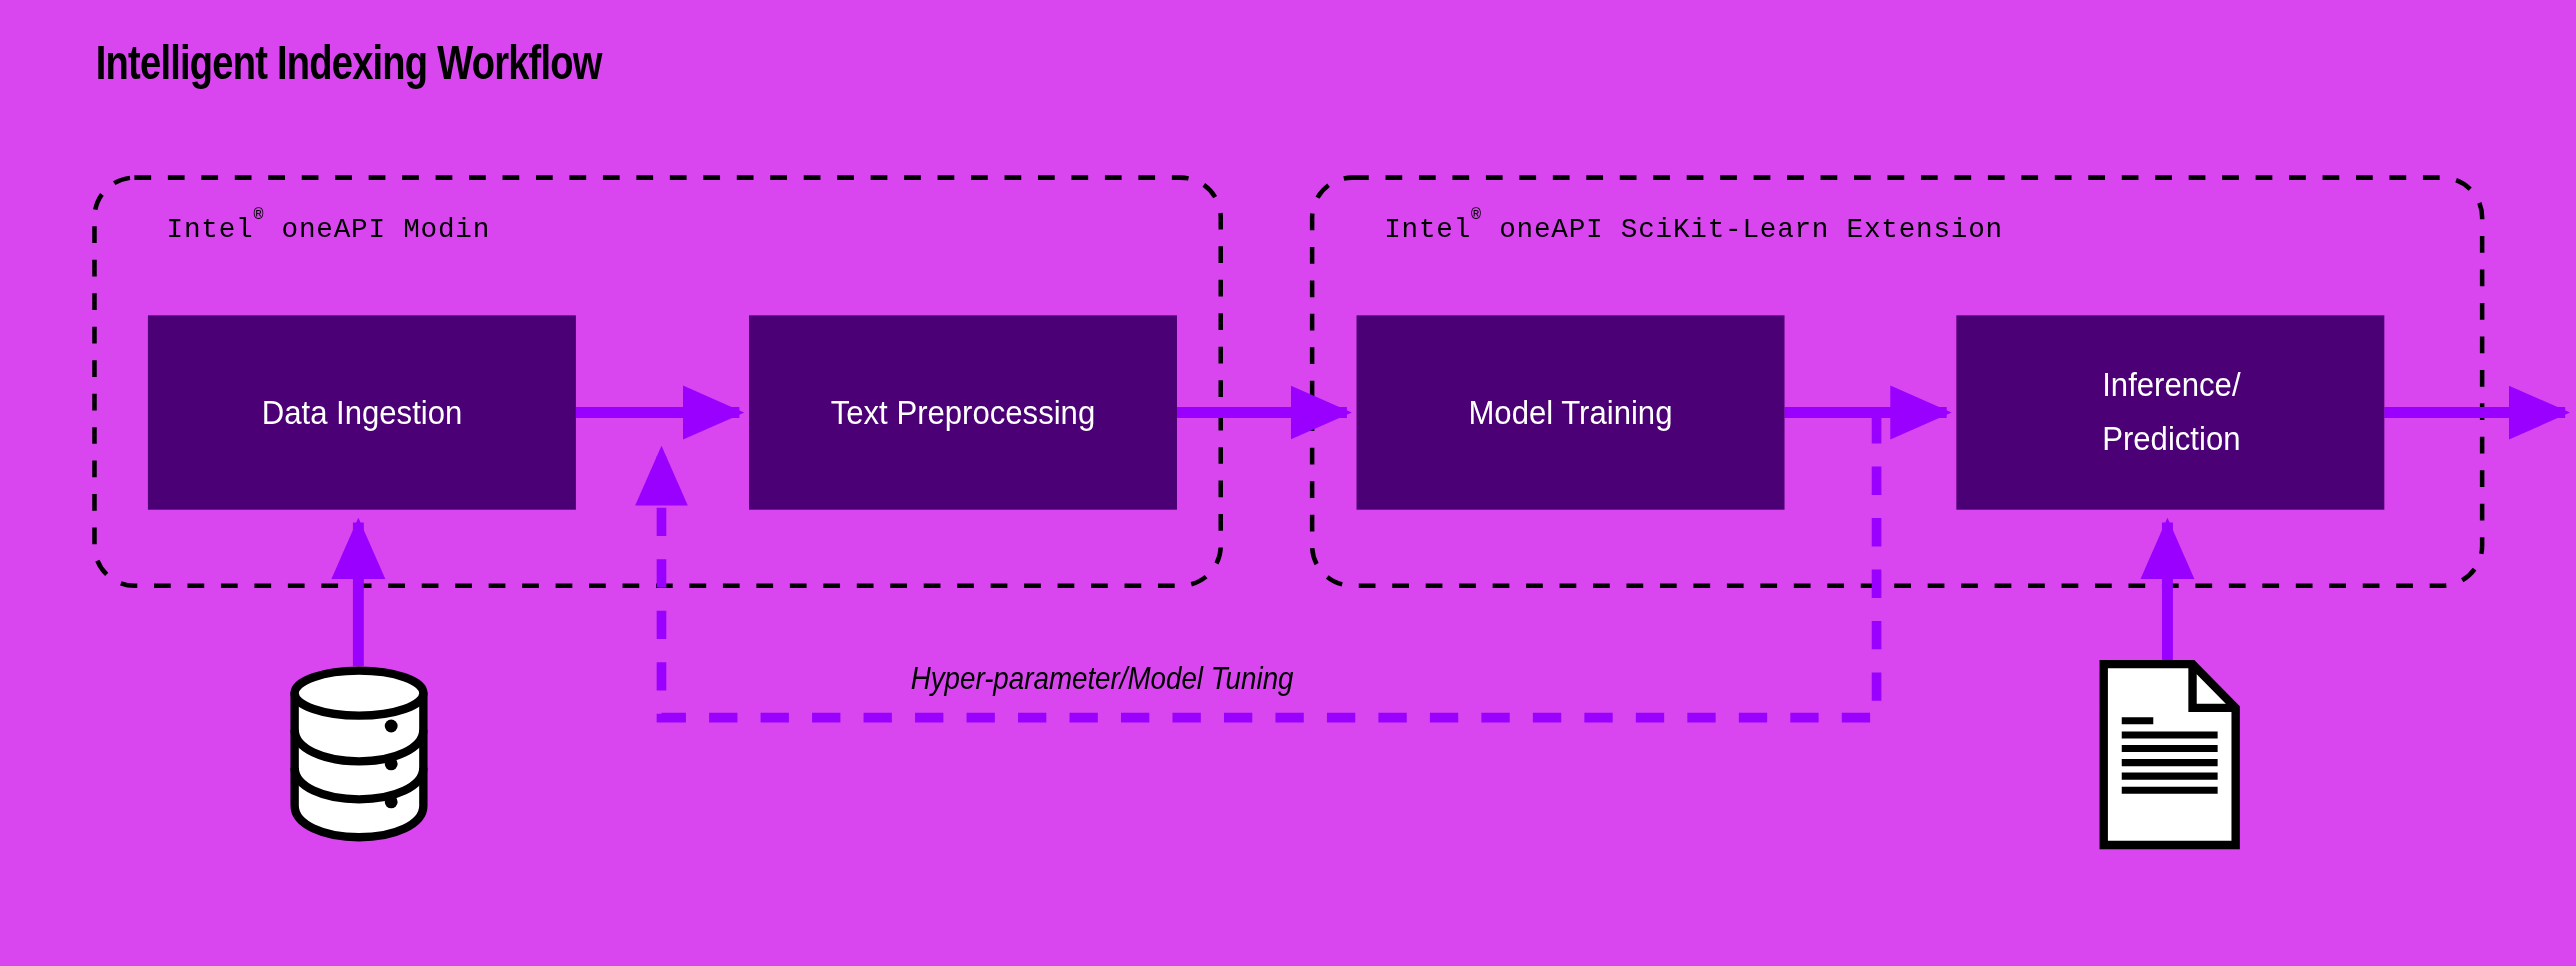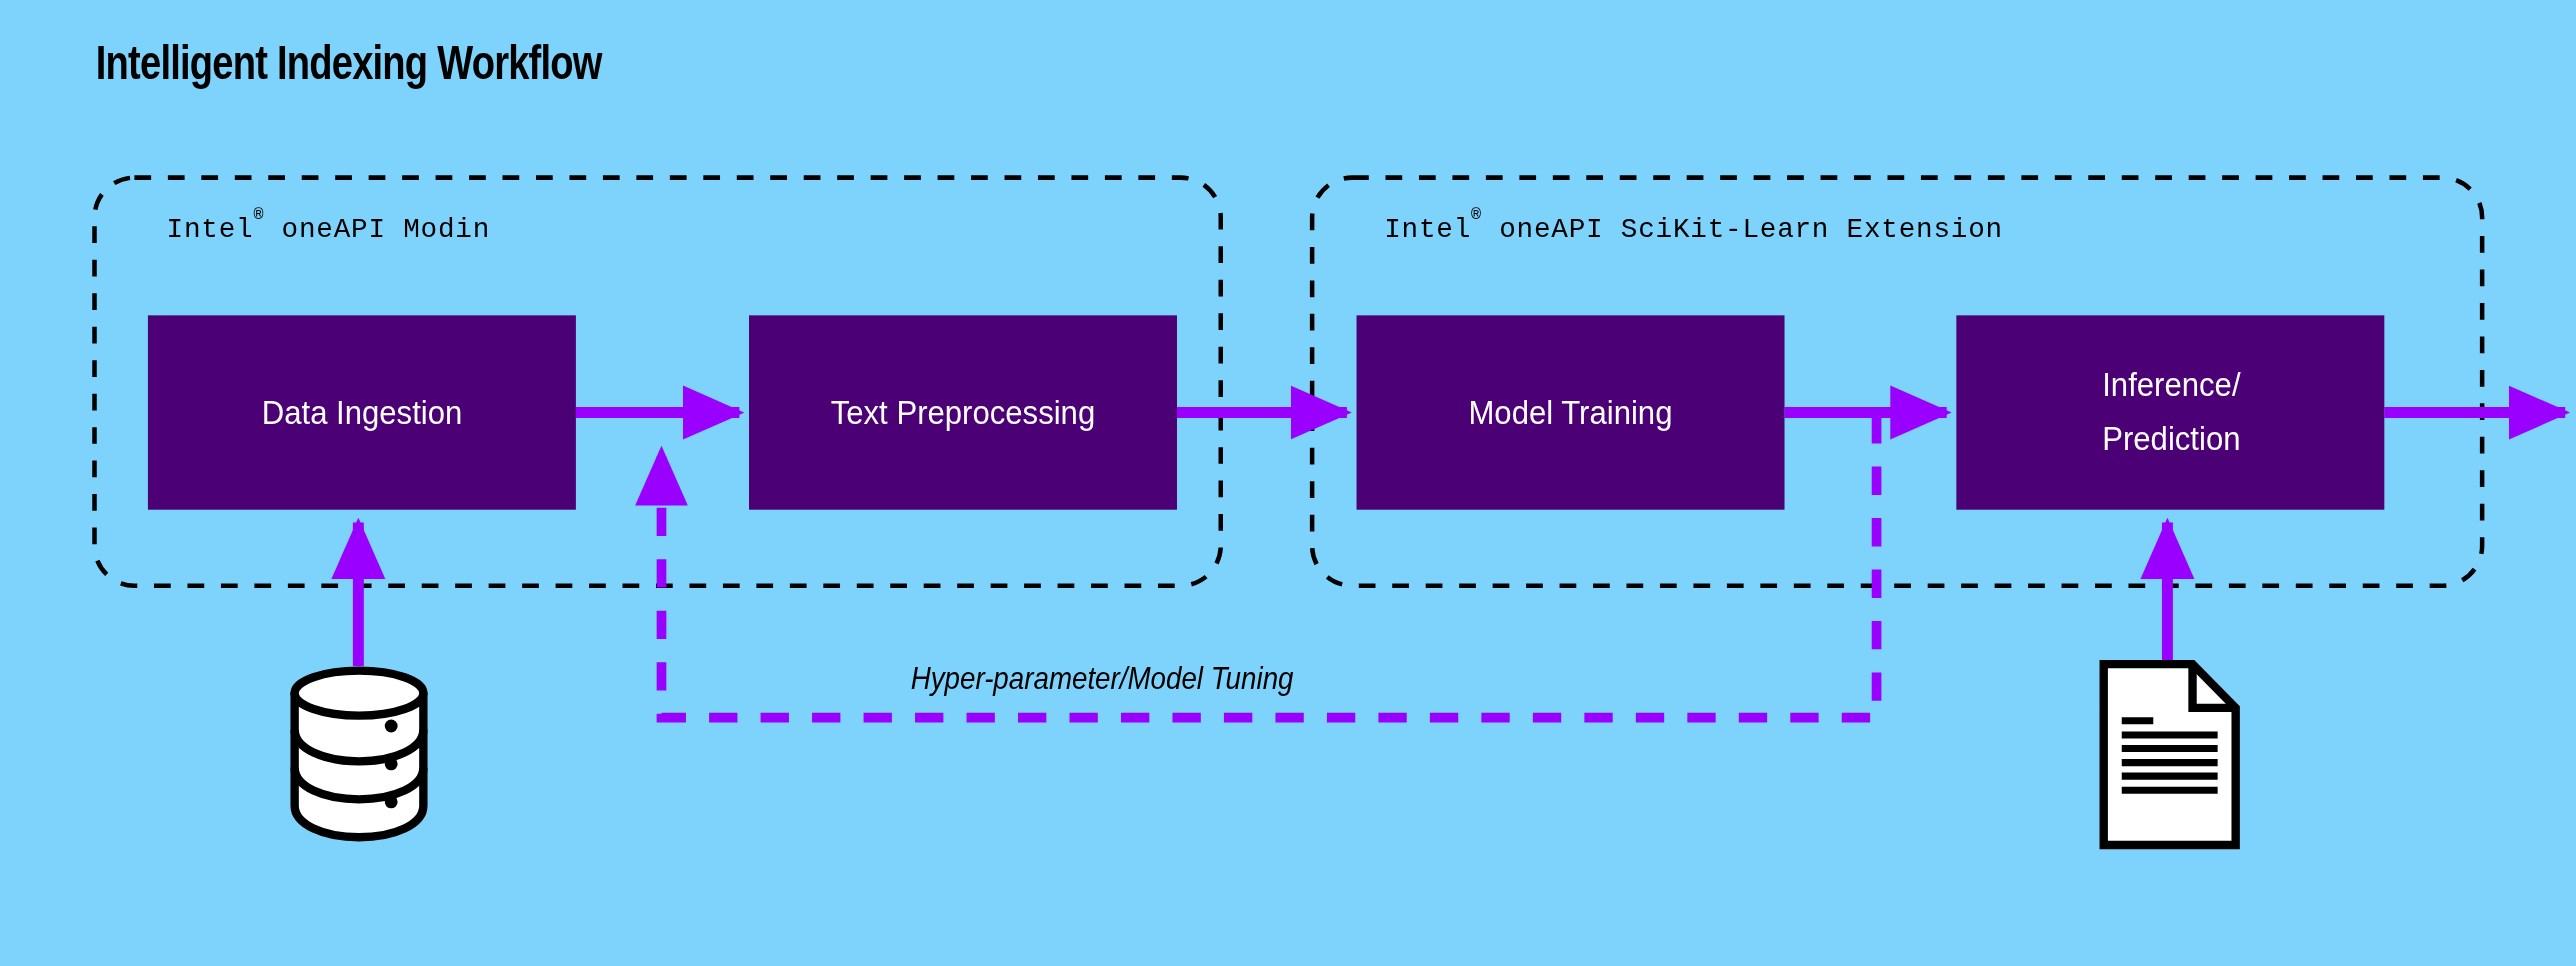--- a/index.html
+++ b/index.html
@@ -10,21 +10,21 @@
   body {
     width: 2576px;
     height: 966px;
     overflow: hidden;
     font-family: "Liberation Sans", sans-serif;
   }
   #stage {
     position: relative;
     width: 2576px;
     height: 966px;
-    background: #7dd3fc;
+    background: #d946ef;
   }
   #diagram-svg {
     position: absolute;
     top: 0;
     left: 0;
     width: 2576px;
     height: 966px;
     display: block;
   }
   .page-title {

